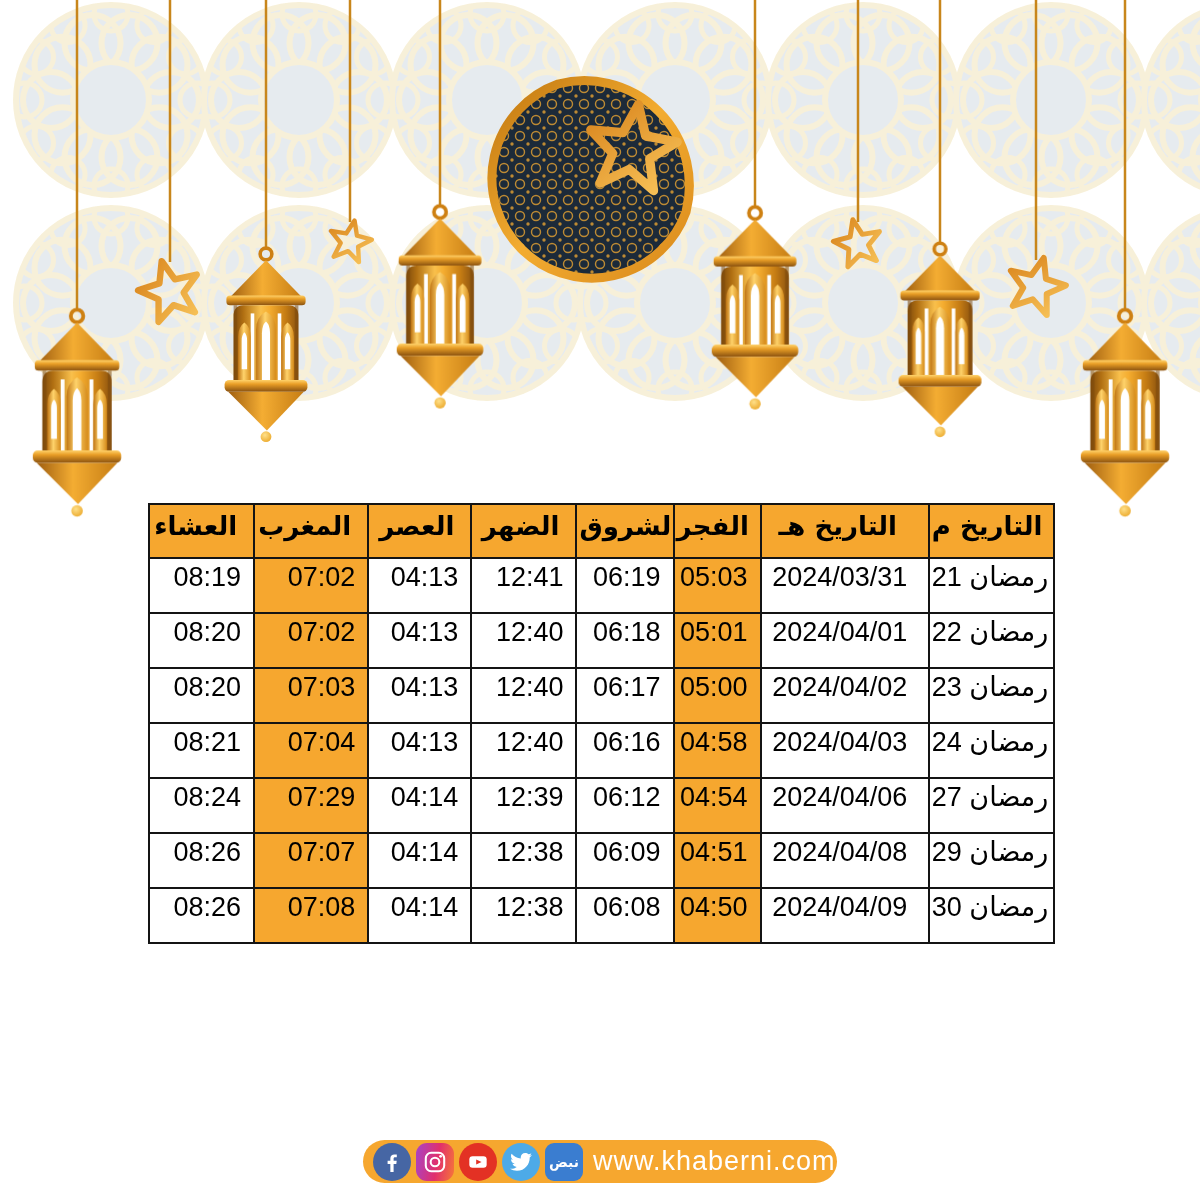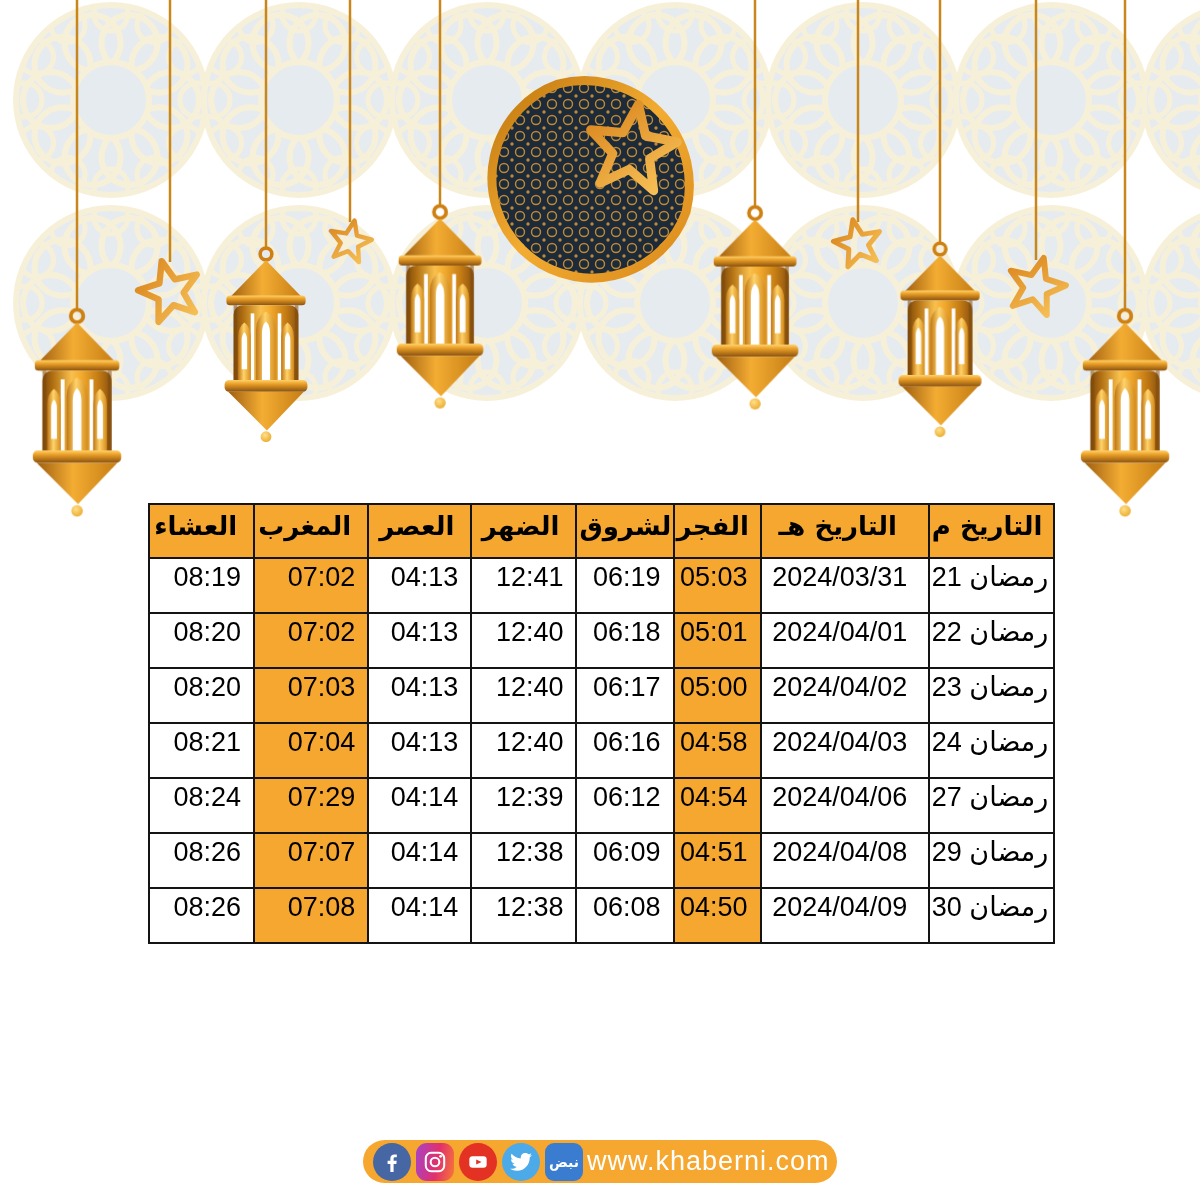--- a/index.html
+++ b/index.html
@@ -31,21 +31,21 @@
     background:var(--orange);border-radius:22px;display:flex;align-items:center;padding:0;}
   .icn{width:38px;height:38px;border-radius:50%;margin-left:5px;flex:0 0 auto;
     display:flex;align-items:center;justify-content:center;}
   .icn svg{display:block;}
   .icn.fb{background:var(--facebook_blue);}
   .icn.ig{background:linear-gradient(100deg,#a743c9 0%,#e1306c 55%,#f77737 100%);border-radius:11px;}
   .icn.yt{background:var(--youtube_red);}
   .icn.tw{background:var(--twitter_blue);}
   .icn.nb{background:var(--nabd_blue);border-radius:9px;color:#fff;
     font-family:"DejaVu Sans",sans-serif;font-size:14px;font-weight:bold;}
-  .site{color:#fff;font-size:27px;letter-spacing:1px;margin-left:4px;
+  .site{color:#fff;font-size:27px;letter-spacing:1px;margin-left:10px;
     font-family:"Liberation Sans",sans-serif;}
 </style>
 </head>
 <body>
 
 <div class="canvas">
 
   <svg class="decor" width="1200" height="580" viewBox="0 0 1200 580" aria-hidden="true">
     <defs>
       <linearGradient id="gBody" x1="0" y1="0" x2="1" y2="0">

